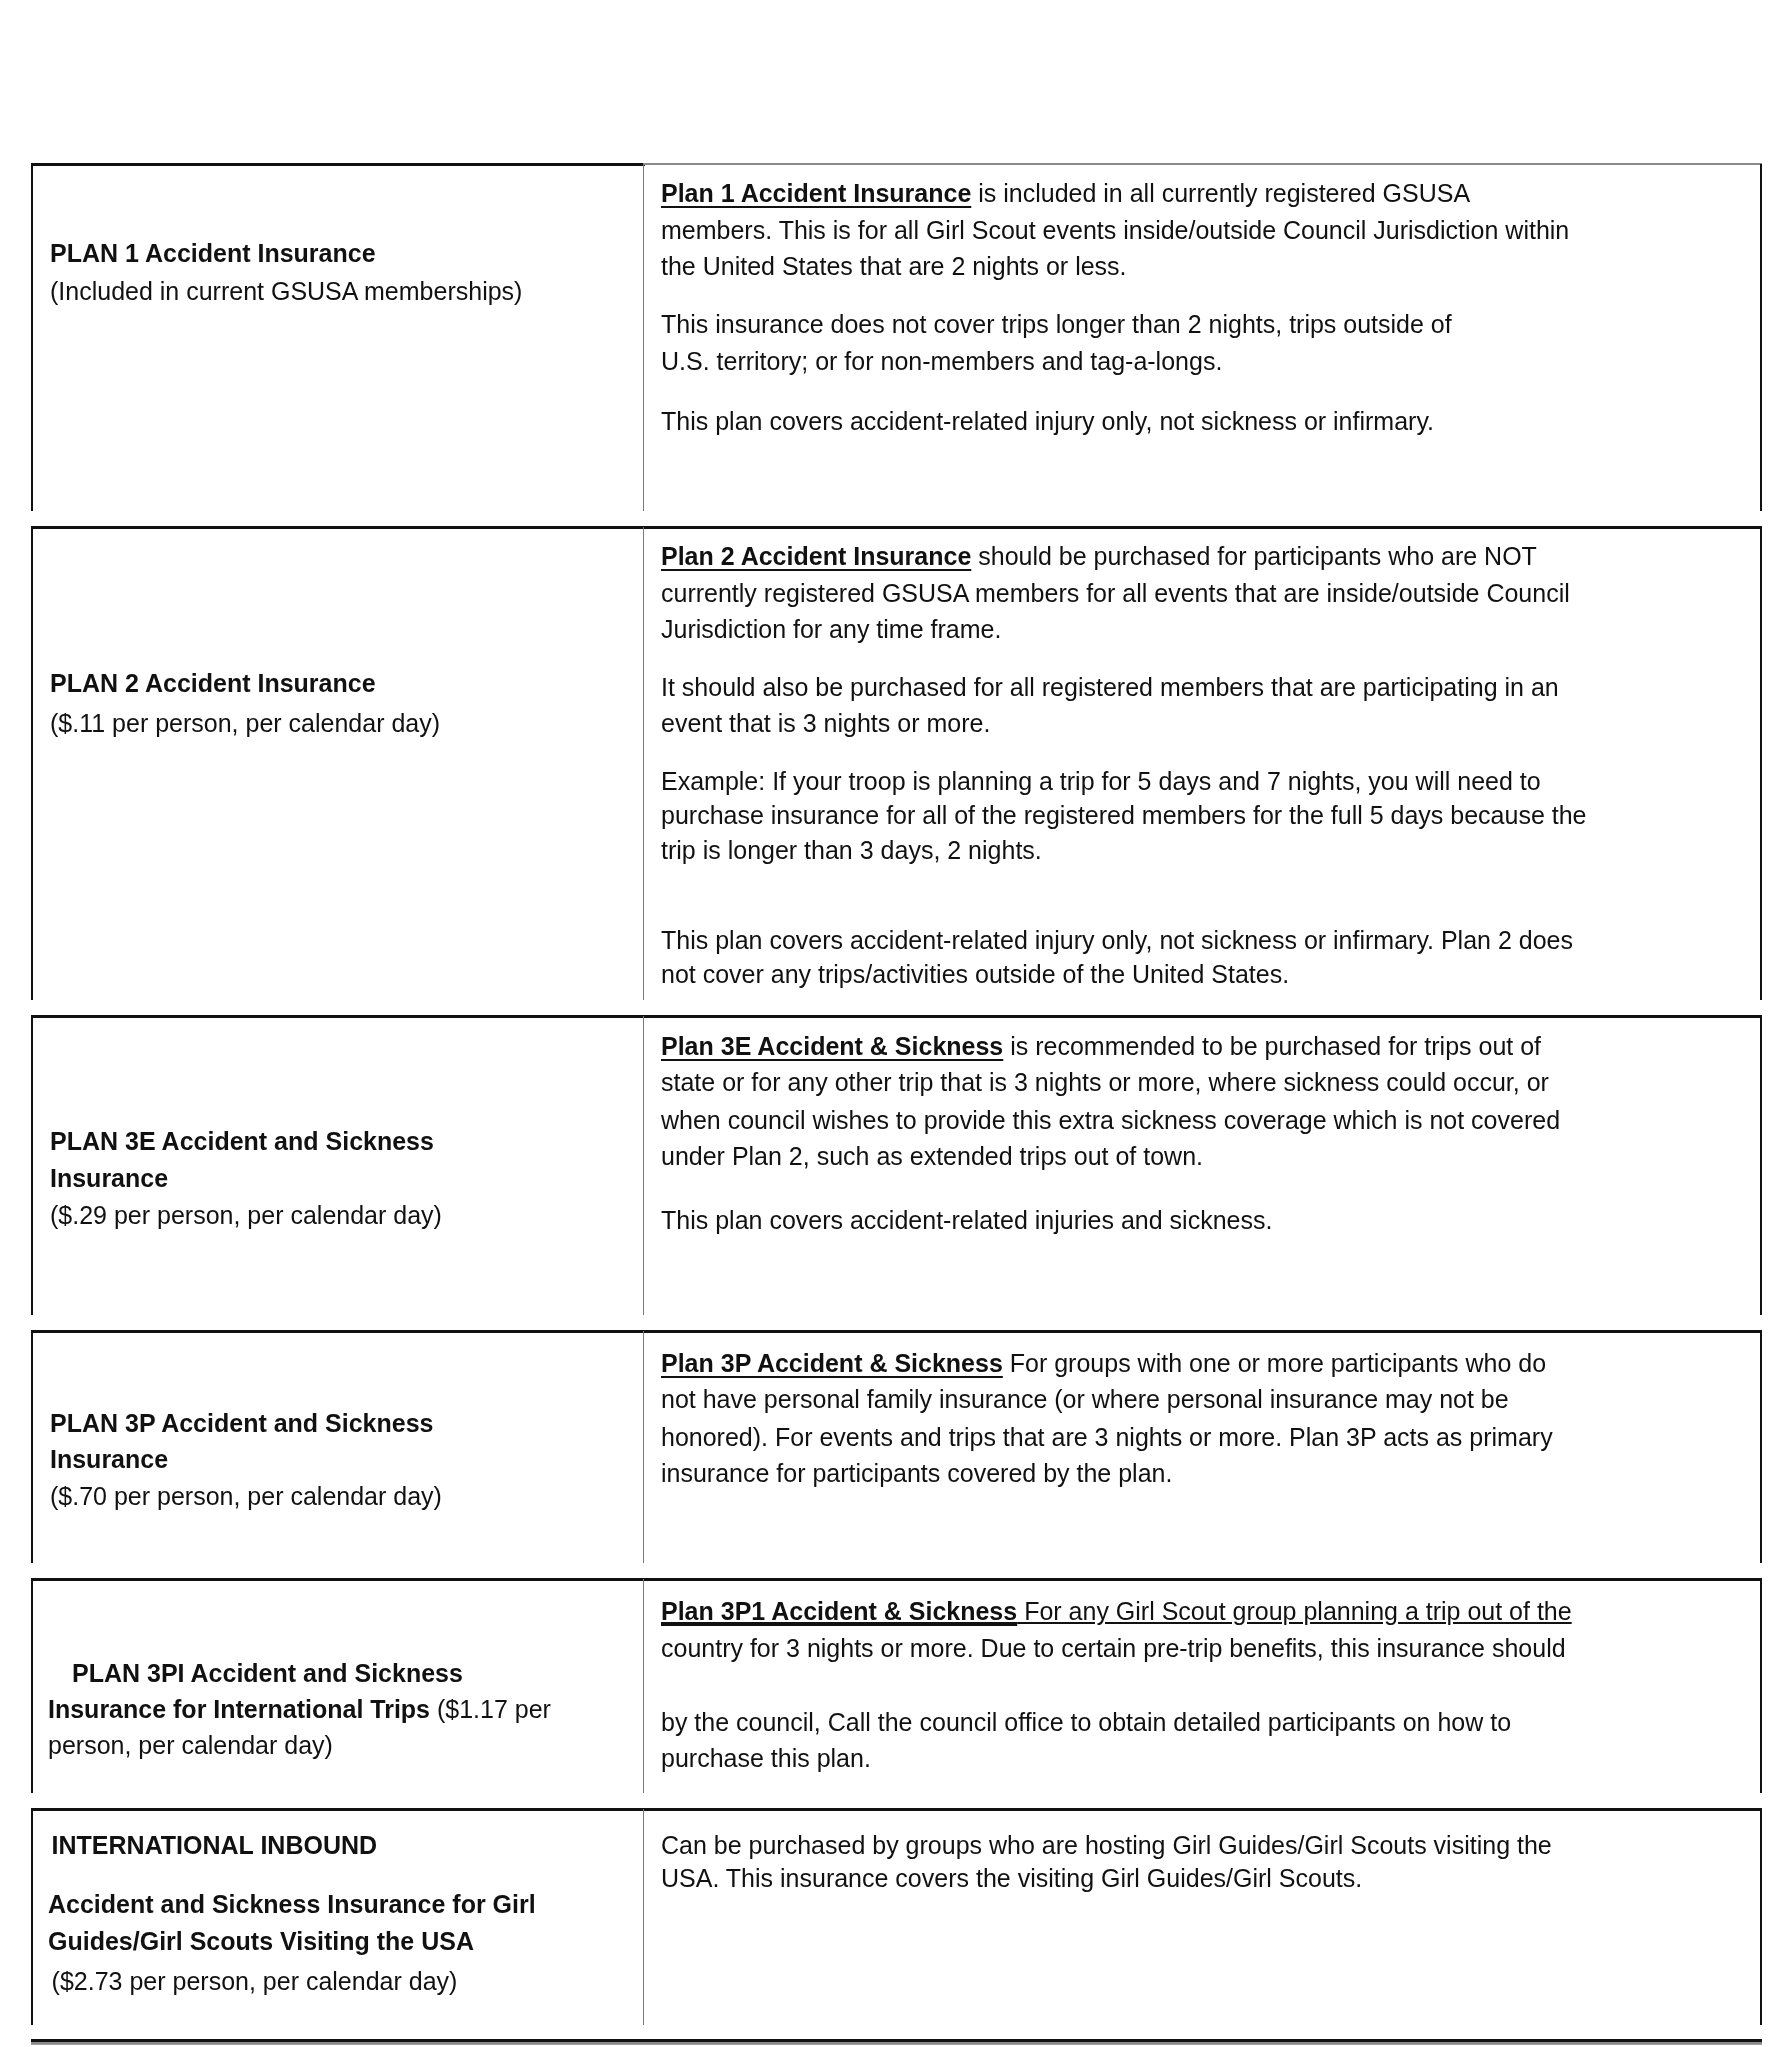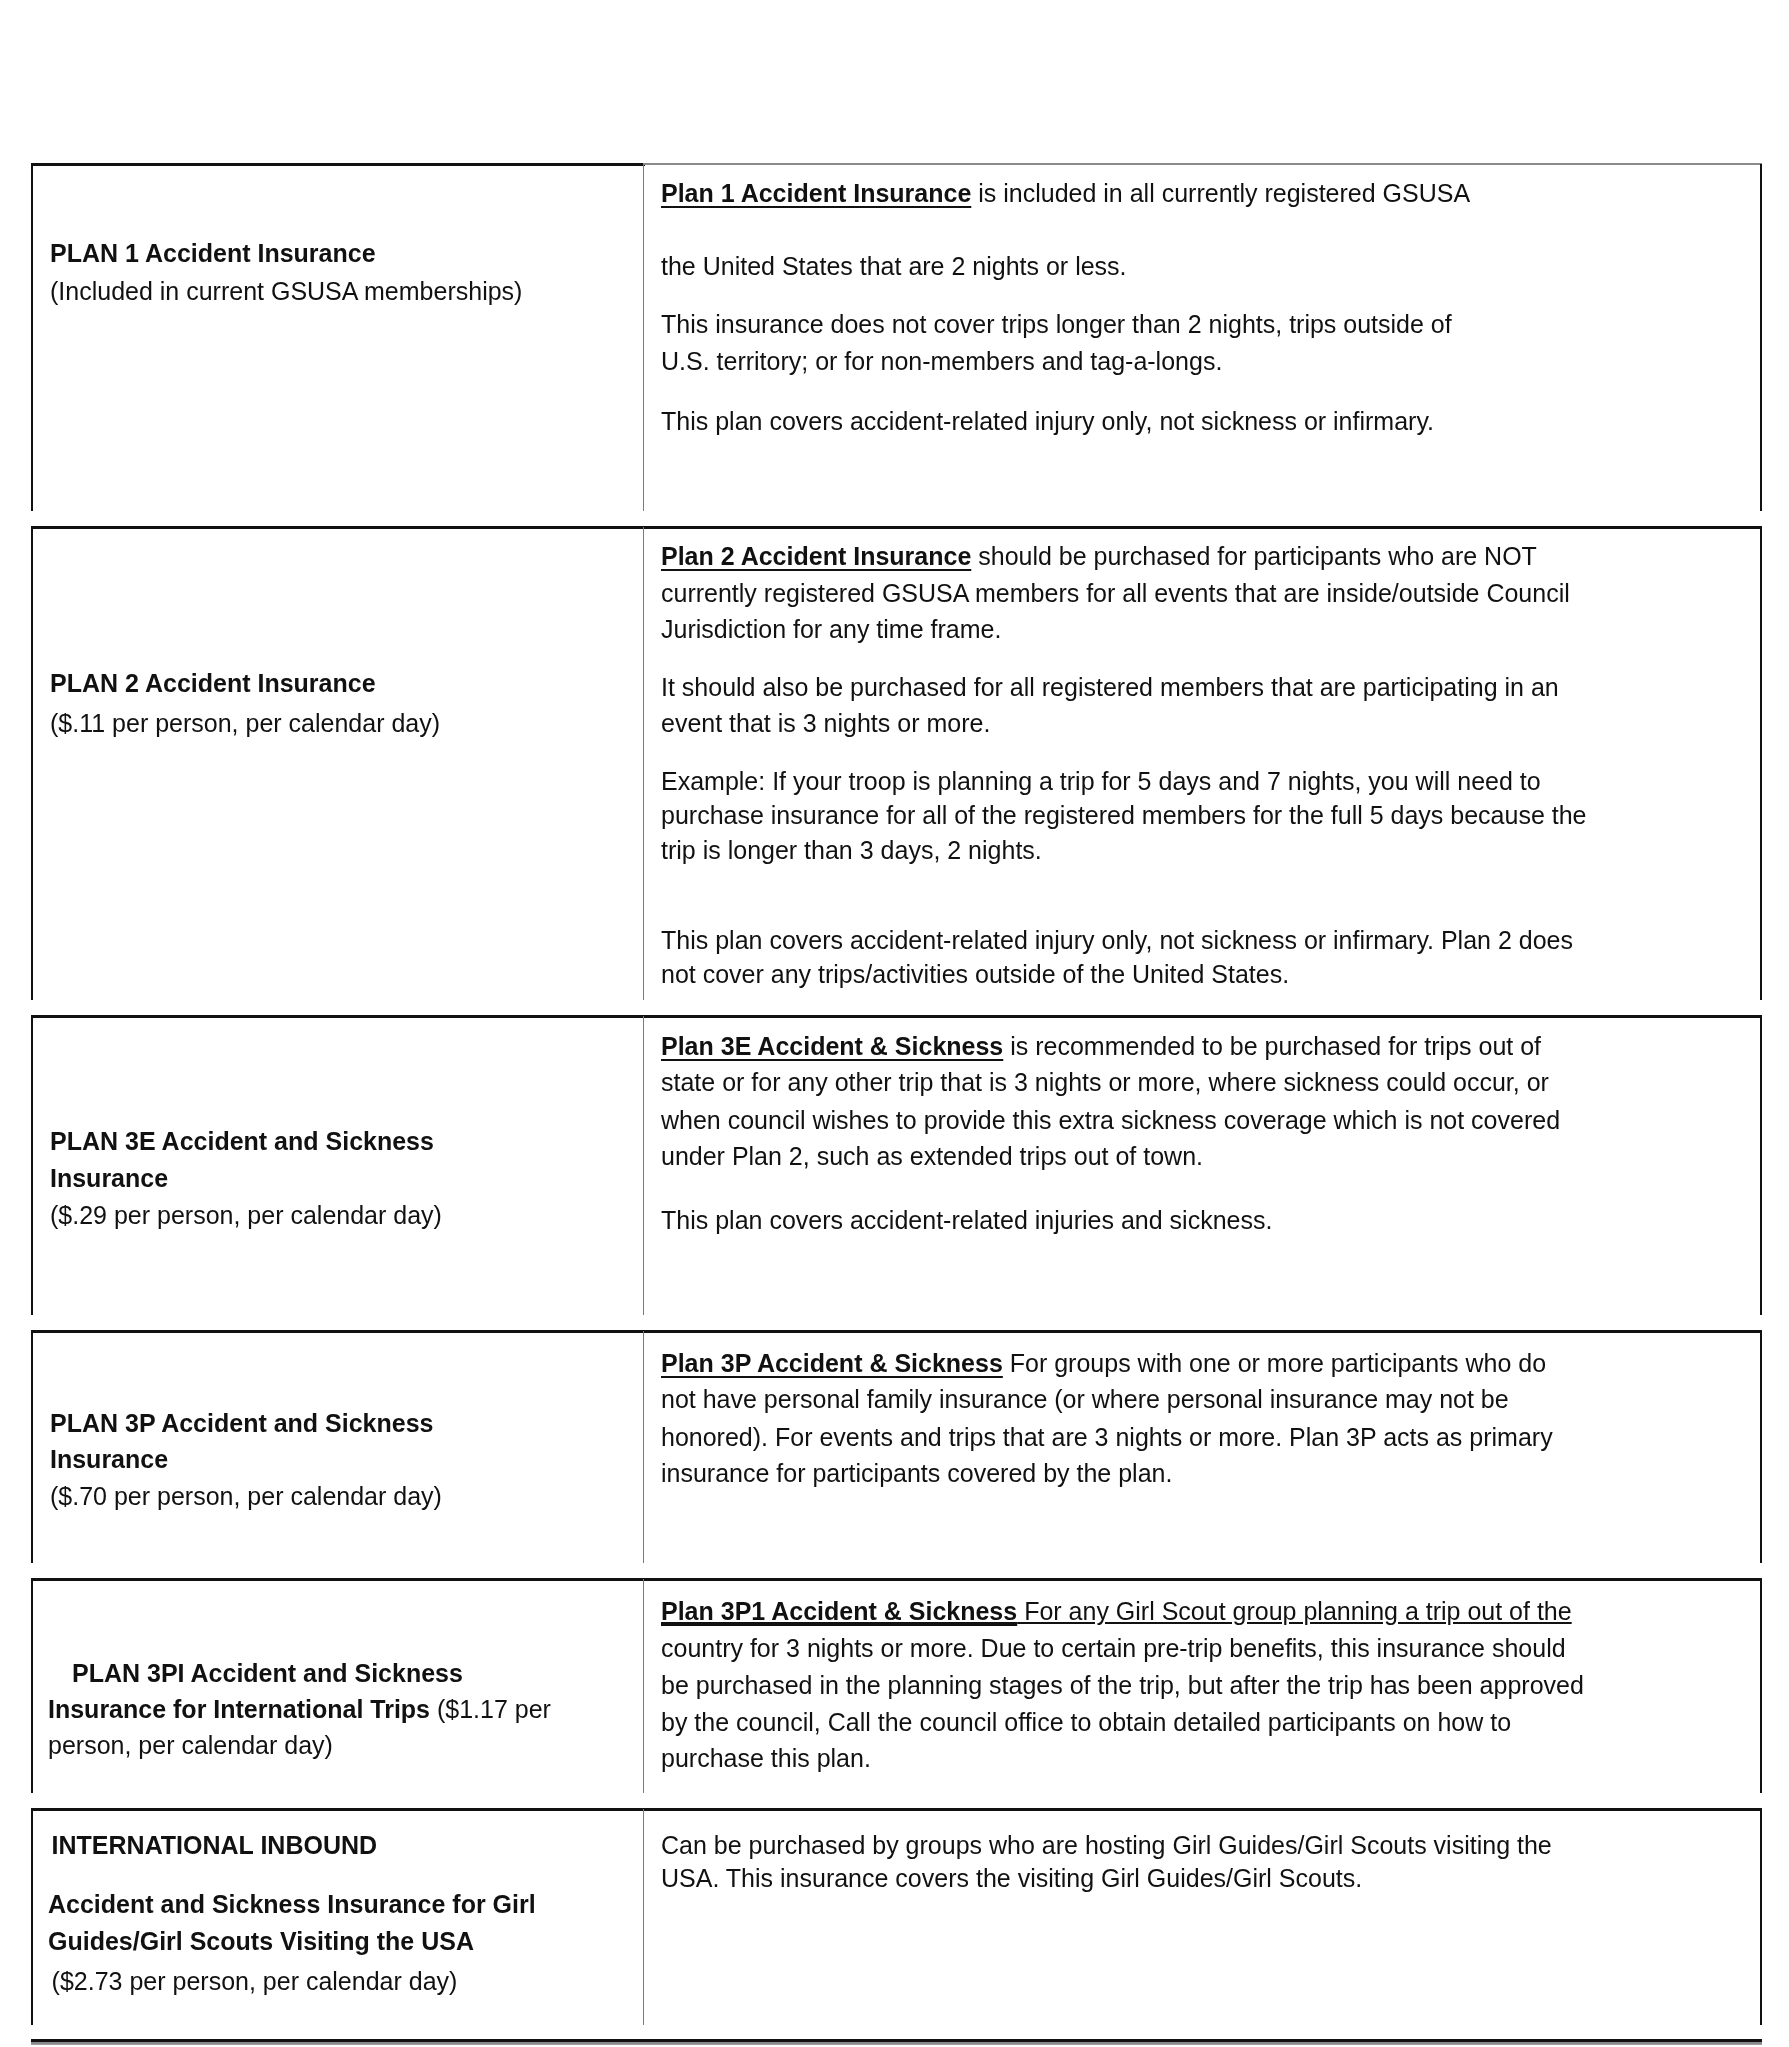--- a/index.html
+++ b/index.html
@@ -41,20 +41,21 @@
 
   <div class="row" style="top:0;height:363px;">
     <div class="hline top-left" style="top:-0.9px;"></div>
     <div class="hline top-right" style="top:-0.9px;"></div>
     <div class="cell left">
       <div class="txt b" style="top:71px;">PLAN 1 Accident Insurance</div>
       <div class="txt" style="top:109px;">(Included in current GSUSA memberships)</div>
     </div>
     <div class="cell right">
       <div class="txt" style="top:11.2px;"><span class="u">Plan 1 Accident Insurance</span><span> is included in all currently registered GSUSA</span></div>
+      <div class="txt" style="top:48px;">members. This is for all Girl Scout events inside/outside Council Jurisdiction within</div>
       <div class="txt" style="top:84px;">the United States that are 2 nights or less.</div>
       <div class="txt" style="top:142px;">This insurance does not cover trips longer than 2 nights, trips outside of</div>
       <div class="txt" style="top:179px;">U.S. territory; or for non-members and tag-a-longs.</div>
       <div class="txt" style="top:239px;">This plan covers accident-related injury only, not sickness or infirmary.</div>
     </div>
   </div>
 
   <div class="row" style="top:363px;height:489px;">
     <div class="hline" style="top:-0.9px;"></div>
     <div class="cell left">
@@ -109,21 +110,20 @@
   <div class="row" style="top:1415px;height:230px;">
     <div class="hline" style="top:-0.9px;"></div>
     <div class="cell left">
       <div class="txt b" style="top:76px;left:15px;margin-left:24px;">PLAN 3PI Accident and Sickness</div>
       <div class="txt" style="top:112px;left:15px;"><span class="b">Insurance for International Trips</span><span> ($1.17 per</span></div>
       <div class="txt" style="top:148px;left:15px;">person, per calendar day)</div>
     </div>
     <div class="cell right">
       <div class="txt" style="top:14px;text-decoration:underline;"><span class="u">Plan 3P1 Accident &amp; Sickness</span><span> For any Girl Scout group planning a trip out of the</span></div>
       <div class="txt" style="top:51px;">country for 3 nights or more. Due to certain pre-trip benefits, this insurance should</div>
-      <div class="txt" style="top:88px;">be purchased in the planning stages of the trip, but after the trip has been approved</div>
       <div class="txt" style="top:125px;">by the council, Call the council office to obtain detailed participants on how to</div>
       <div class="txt" style="top:161px;">purchase this plan.</div>
     </div>
   </div>
 
   <div class="row" style="top:1645px;height:232px;">
     <div class="hline" style="top:-0.9px;"></div>
     <div class="hline" style="bottom:-0.9px;"></div>
     <div class="cell left">
       <div class="txt b" style="top:17.7px;left:18.6px;">INTERNATIONAL INBOUND</div>

